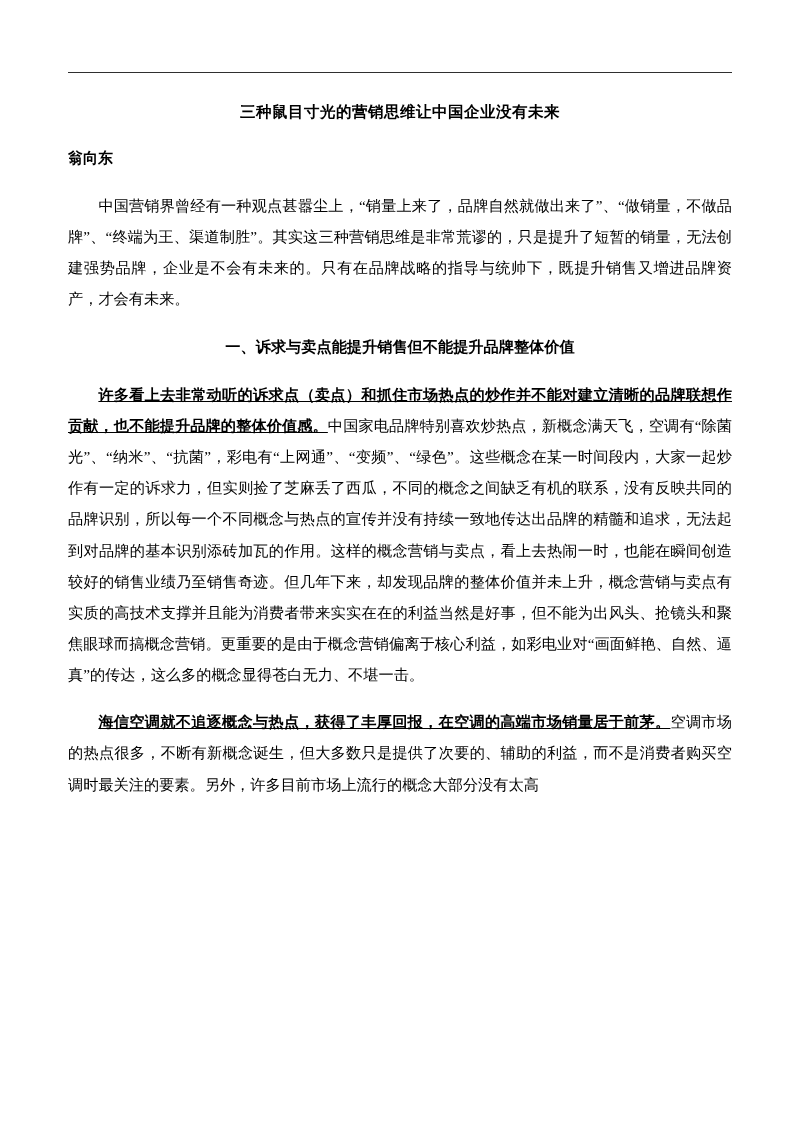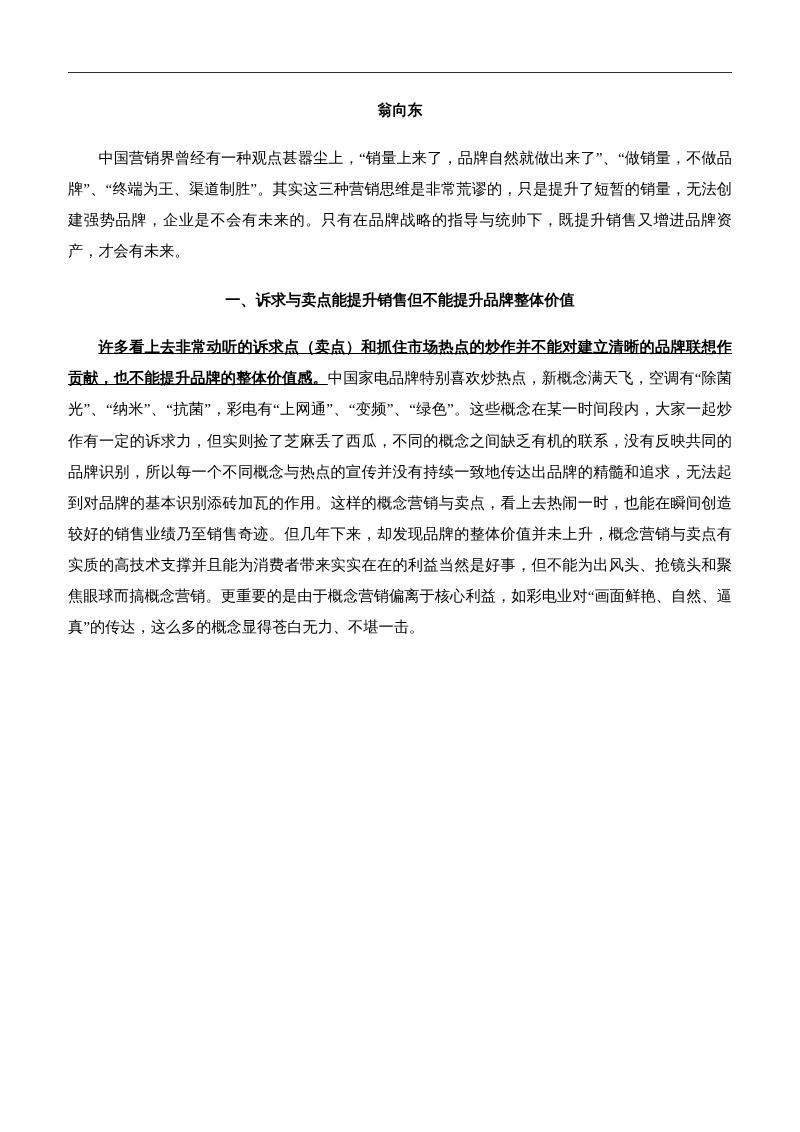--- a/index.html
+++ b/index.html
@@ -30,21 +30,20 @@
   }
   .doc-title {
     text-align: center;
     font-size: 15.5px;
     font-weight: bold;
     letter-spacing: 0.5px;
     margin: 0 0 26px 0;
     line-height: 1.4;
   }
   .doc-author {
-    text-align: center;
     font-size: 15px;
     font-weight: bold;
     margin: 0 0 22px 0;
   }
   p.body {
     font-size: 15.2px;
     line-height: 2.05;
     margin: 16px 0 14px 0;
     text-align: justify;
     text-indent: 2em;
@@ -63,23 +62,25 @@
   }
 </style>
 </head>
 <body>
 
 <div class="page">
   <div class="content">
 
     <div class="top-rule"></div>
 
+    <div class="doc-title">三种鼠目寸光的营销思维让中国企业没有未来</div>
     <div class="doc-author">翁向东</div>
 
     <p class="body">中国营销界曾经有一种观点甚嚣尘上，“销量上来了，品牌自然就做出来了”、“做销量，不做品牌”、“终端为王、渠道制胜”。其实这三种营销思维是非常荒谬的，只是提升了短暂的销量，无法创建强势品牌，企业是不会有未来的。只有在品牌战略的指导与统帅下，既提升销售又增进品牌资产，才会有未来。</p>
 
     <h2 class="section">一、诉求与卖点能提升销售但不能提升品牌整体价值</h2>
 
     <p class="body"><span class="lead">许多看上去非常动听的诉求点（卖点）和抓住市场热点的炒作并不能对建立清晰的品牌联想作贡献，也不能提升品牌的整体价值感。</span><span>中国家电品牌特别喜欢炒热点，新概念满天飞，空调有“除菌光”、“纳米”、“抗菌”，彩电有“上网通”、“变频”、“绿色”。这些概念在某一时间段内，大家一起炒作有一定的诉求力，但实则捡了芝麻丢了西瓜，不同的概念之间缺乏有机的联系，没有反映共同的品牌识别，所以每一个不同概念与热点的宣传并没有持续一致地传达出品牌的精髓和追求，无法起到对品牌的基本识别添砖加瓦的作用。这样的概念营销与卖点，看上去热闹一时，也能在瞬间创造较好的销售业绩乃至销售奇迹。但几年下来，却发现品牌的整体价值并未上升，概念营销与卖点有实质的高技术支撑并且能为消费者带来实实在在的利益当然是好事，但不能为出风头、抢镜头和聚焦眼球而搞概念营销。更重要的是由于概念营销偏离于核心利益，如彩电业对“画面鲜艳、自然、逼真”的传达，这么多的概念显得苍白无力、不堪一击。</span></p>
 
+    <p class="body"><span class="lead">海信空调就不追逐概念与热点，获得了丰厚回报，在空调的高端市场销量居于前茅。</span><span>空调市场的热点很多，不断有新概念诞生，但大多数只是提供了次要的、辅助的利益，而不是消费者购买空调时最关注的要素。另外，许多目前市场上流行的概念大部分没有太高</span></p>
 
   </div>
 </div>
 
 </body></html>

